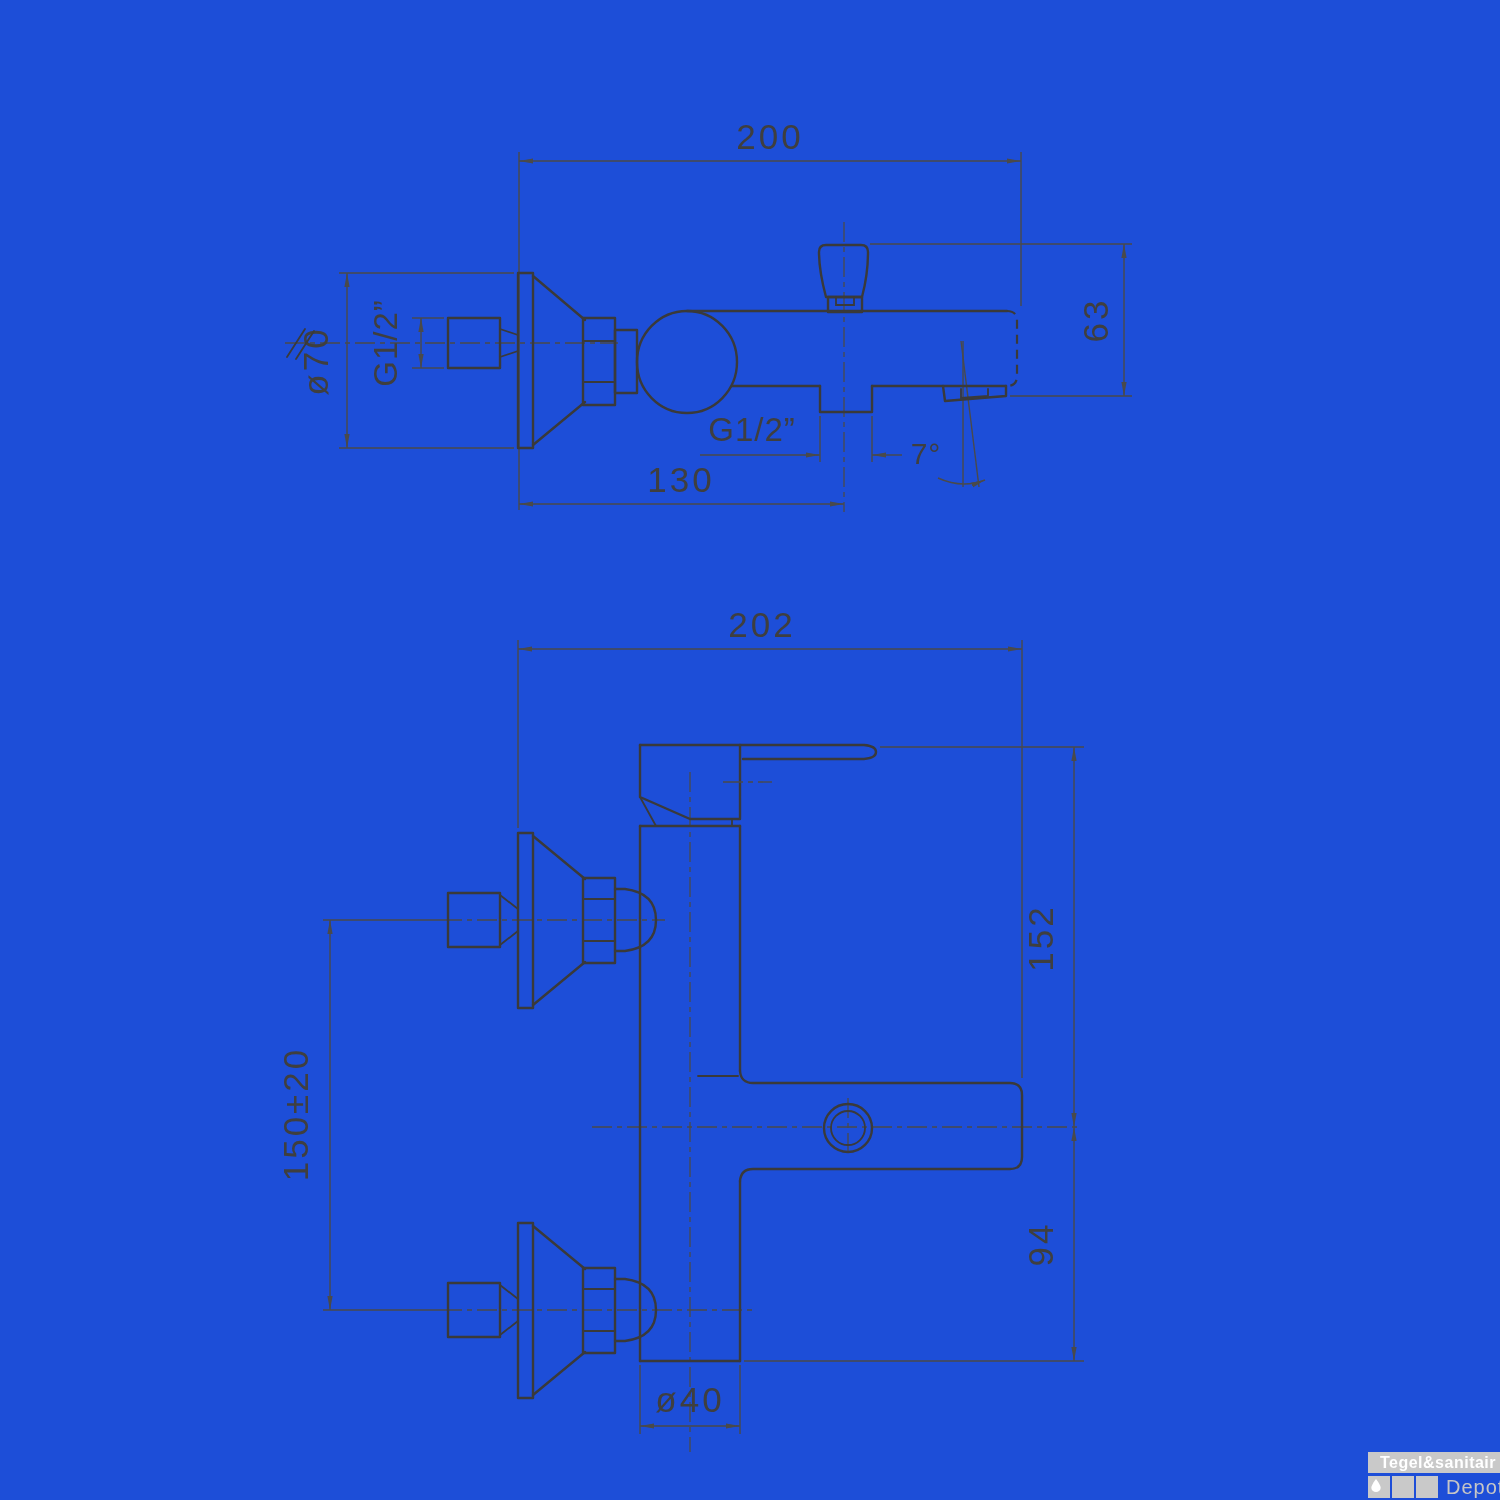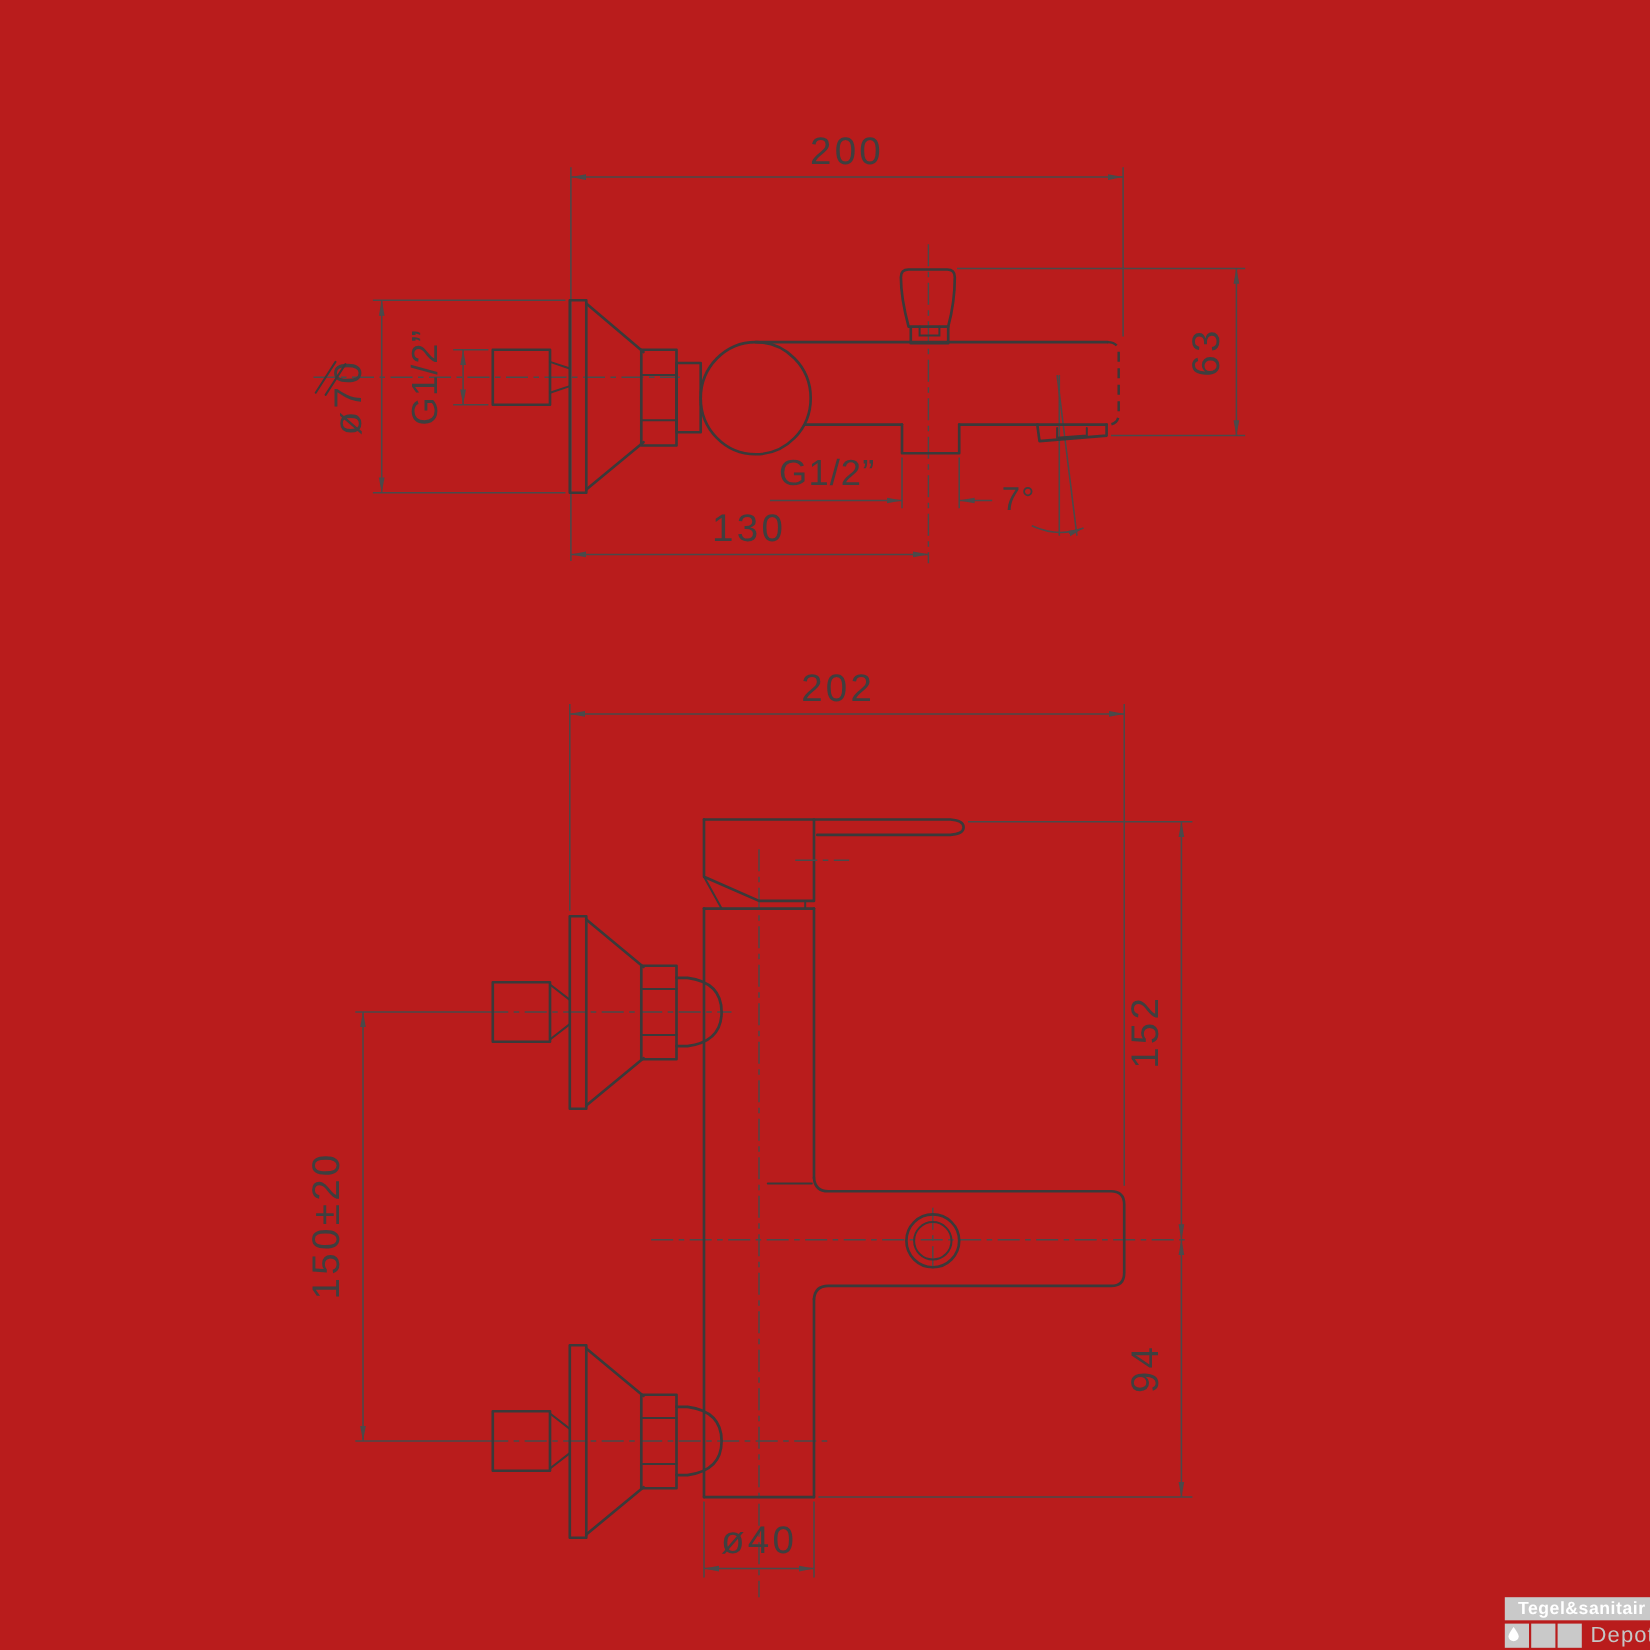--- a/index.html
+++ b/index.html
@@ -1,16 +1,16 @@
 <!DOCTYPE html>
 <html style="--line: #3a3a3a; --text: #3f3f3f; --wm-bg: #c9c9c9; --wm-fg: #ffffff; --wm-sub: #c6c6c6;"><head>
 <meta charset="utf-8">
 <style>
   html,body{margin:0;padding:0;background:#fff;}
-  .stage{position:relative;width:1500px;height:1500px;background:#b91c1c;overflow:hidden;
+  .stage{position:relative;width:1500px;height:1500px;background:#1d4ed8;overflow:hidden;
          font-family:"Liberation Sans", sans-serif;}
   svg{position:absolute;left:0;top:0;}
 
   
   .obj{stroke:var(--line,#3a3a3a);stroke-width:2.4;fill:none;stroke-linecap:round;stroke-linejoin:round;}
   .obj2{stroke:var(--line,#3a3a3a);stroke-width:1.8;fill:none;stroke-linecap:round;}
   .hid{stroke:var(--line,#3a3a3a);stroke-width:2.2;fill:none;stroke-dasharray:9 6;stroke-linecap:butt;}
   .dim{stroke:#4a4a4a;stroke-width:1.4;fill:none;stroke-linecap:butt;}
   .cl{stroke:#4a4a4a;stroke-width:1.3;fill:none;stroke-dasharray:20 5 5 5;stroke-linecap:butt;}
   .dimtext{fill:var(--text,#3f3f3f);font-size:35px;letter-spacing:3px;}

